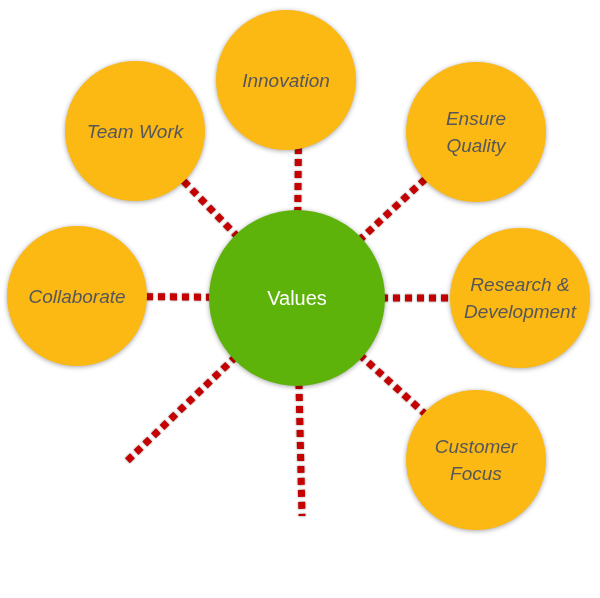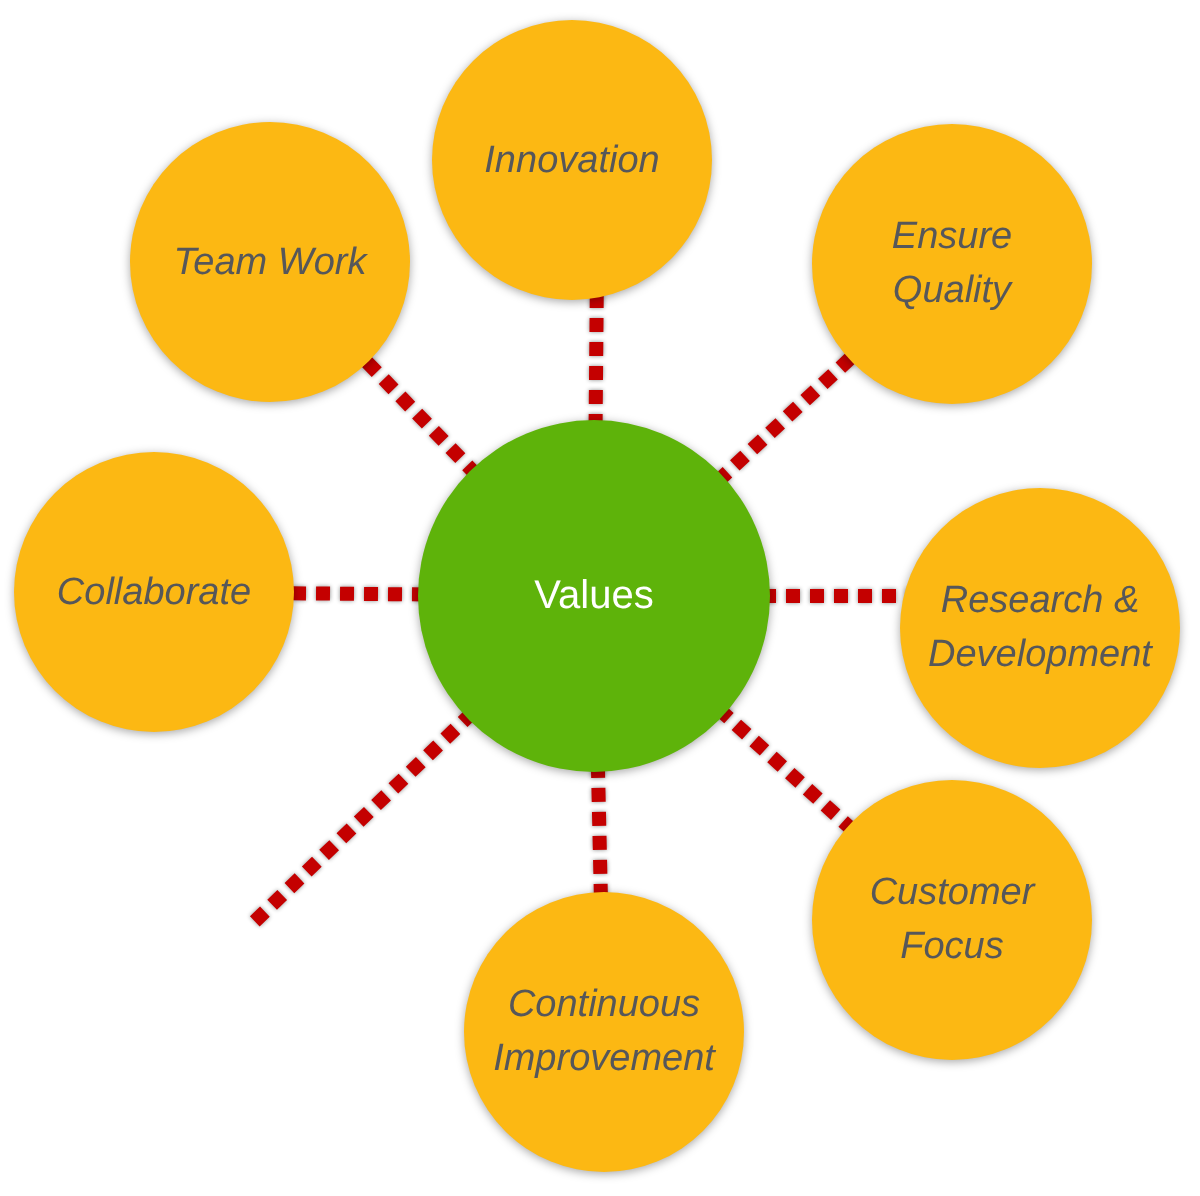--- a/index.html
+++ b/index.html
@@ -50,21 +50,21 @@
   .node.center .label {
     font-style: normal;
     font-size: 20px;
     line-height: 34px;
     color: var(--center-text, #ffffff);
   }
   
   .pos-center       { left: 209px; top: 210px; }
   .pos-0 { left: 216px; top: 10px;  }  
   .pos-1 { left: 406px; top: 62px;  }  
-  .pos-2 { left: 450px; top: 244px; }  
+  .pos-2 { left: 450px; top: 228px; }  
   .pos-3 { left: 406px; top: 390px; }  
   .pos-4 { left: 232px; top: 446px; }  
   .pos-5 { left: 56px;  top: 392px; }  
   .pos-6 { left: 7px;   top: 226px; }  
   .pos-7 { left: 65px;  top: 61px;  }  
 </style>
 </head>
 <body style="--background: #ffffff; --center-fill: #5eb30a; --center-text: #ffffff; --satellite-fill: #fcb813; --satellite-text: #56575a; --connector: #c40000;">
 
 <div class="stage">
@@ -92,24 +92,20 @@
 Quality</span>
   </div>
   <div class="node pos-2">
     <span class="label">Research &amp;
 Development</span>
   </div>
   <div class="node pos-3">
     <span class="label">Customer
 Focus</span>
   </div>
-  <div class="node pos-4">
-    <span class="label">Continuous
-Improvement</span>
-  </div>
   <div class="node pos-6">
     <span class="label">Collaborate</span>
   </div>
   <div class="node pos-7">
     <span class="label">Team Work</span>
   </div>
 
 </div>
 
 </body></html>

